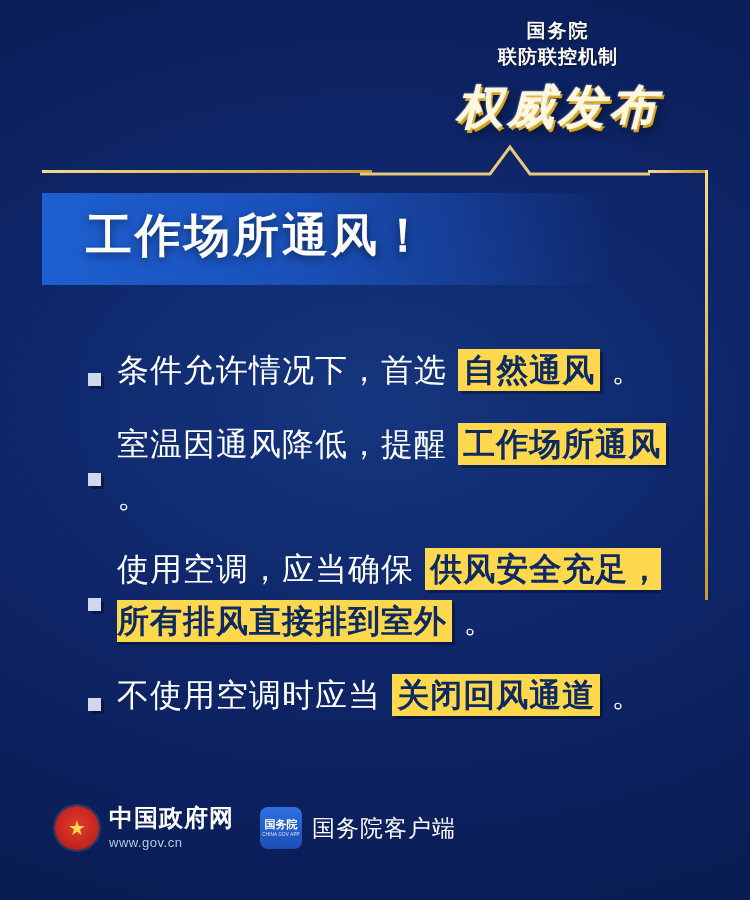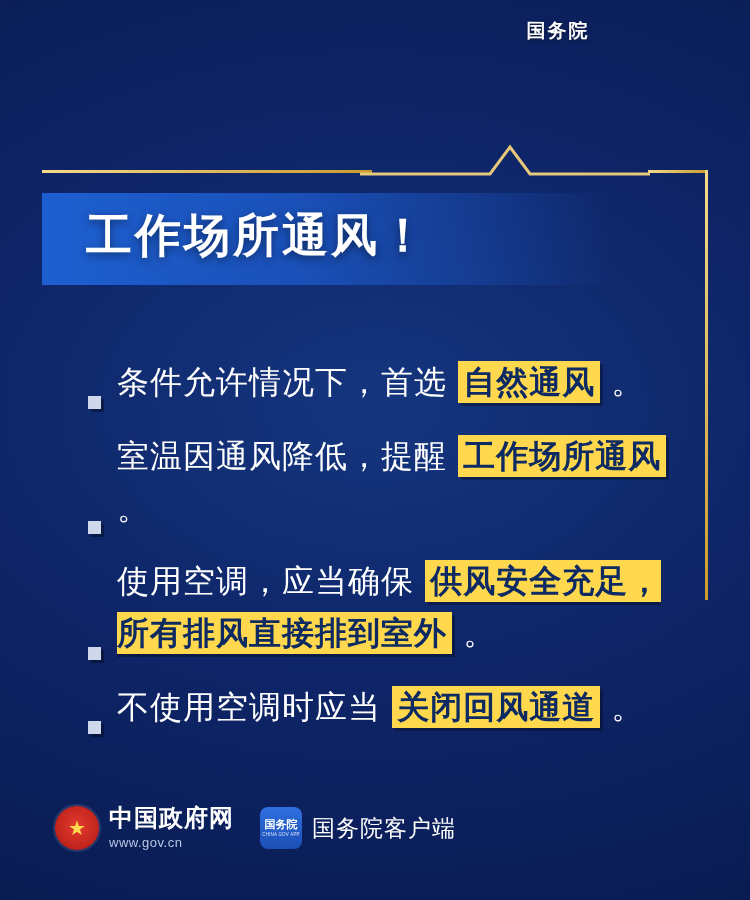--- a/index.html
+++ b/index.html
@@ -108,23 +108,22 @@
 
   
   .content {
     position: absolute;
     left: 88px;
     top: 345px;
     width: 585px;
   }
   .bullet-row {
     display: flex;
-    align-items: flex-end;
+    align-items: center;
     margin-bottom: 22px;
-    margin-top: 12px;
   }
   .bullet-mark {
     flex: none;
     width: 13px;
     height: 13px;
     margin-top: 17px;
     margin-right: 16px;
     background: #cfd8ea;
     box-shadow: 3px 3px 0 rgba(0,0,0,.35);
   }
@@ -218,20 +217,22 @@
   }
 </style>
 </head>
 <body>
 
 <div class="poster">
   <div class="streaks"></div>
 
   <div class="header-badge">
     <div class="badge-line l1">国务院</div>
+    <div class="badge-line l2">联防联控机制</div>
+    <div class="badge-main">权威发布</div>
   </div>
 
   <div class="frame">
     <div class="edge top-left"></div>
     <div class="edge top-right"></div>
     <div class="edge right"></div>
     <svg width="300" height="34" viewBox="0 0 300 34">
       <polyline points="0,30 130,30 150,3 170,30 290,30" fill="none" stroke="#e8c87a" stroke-width="3"></polyline>
     </svg>
   </div>

